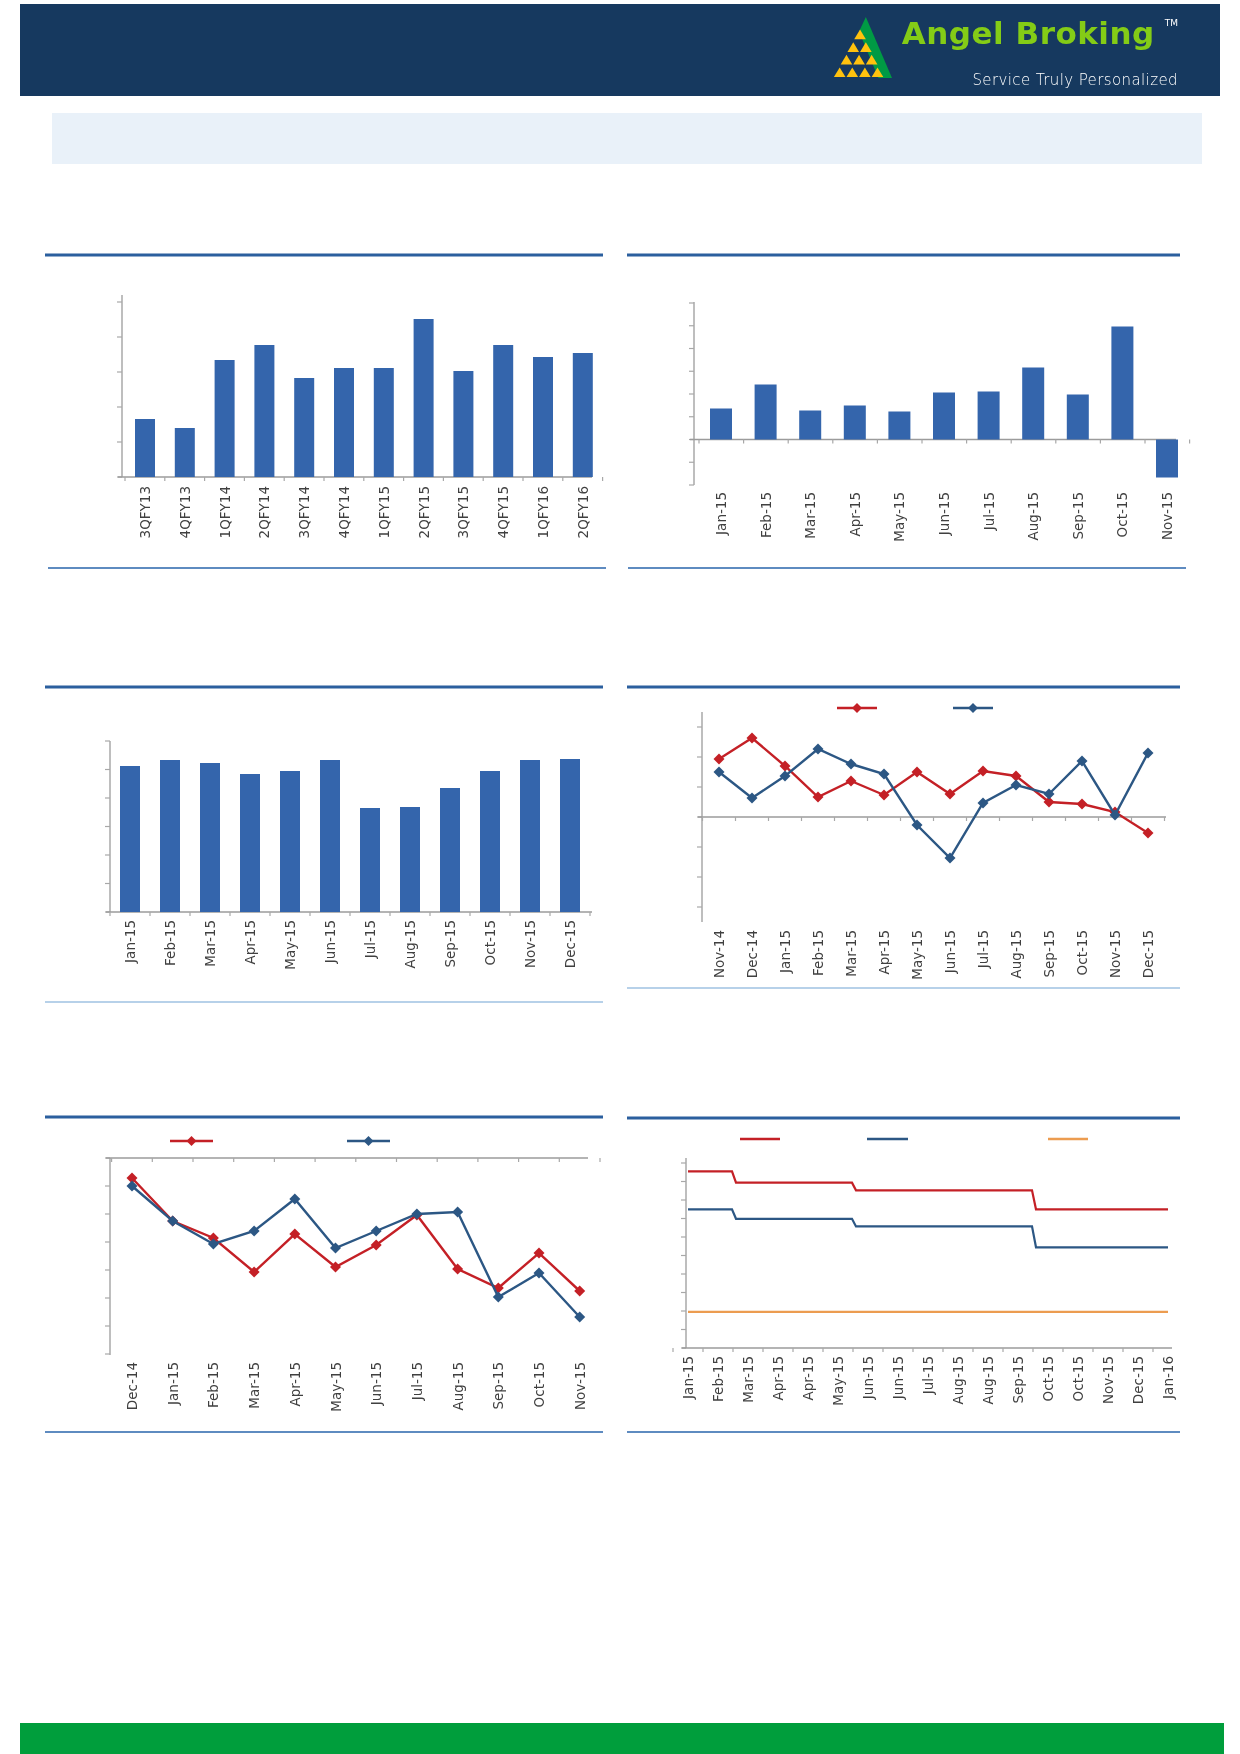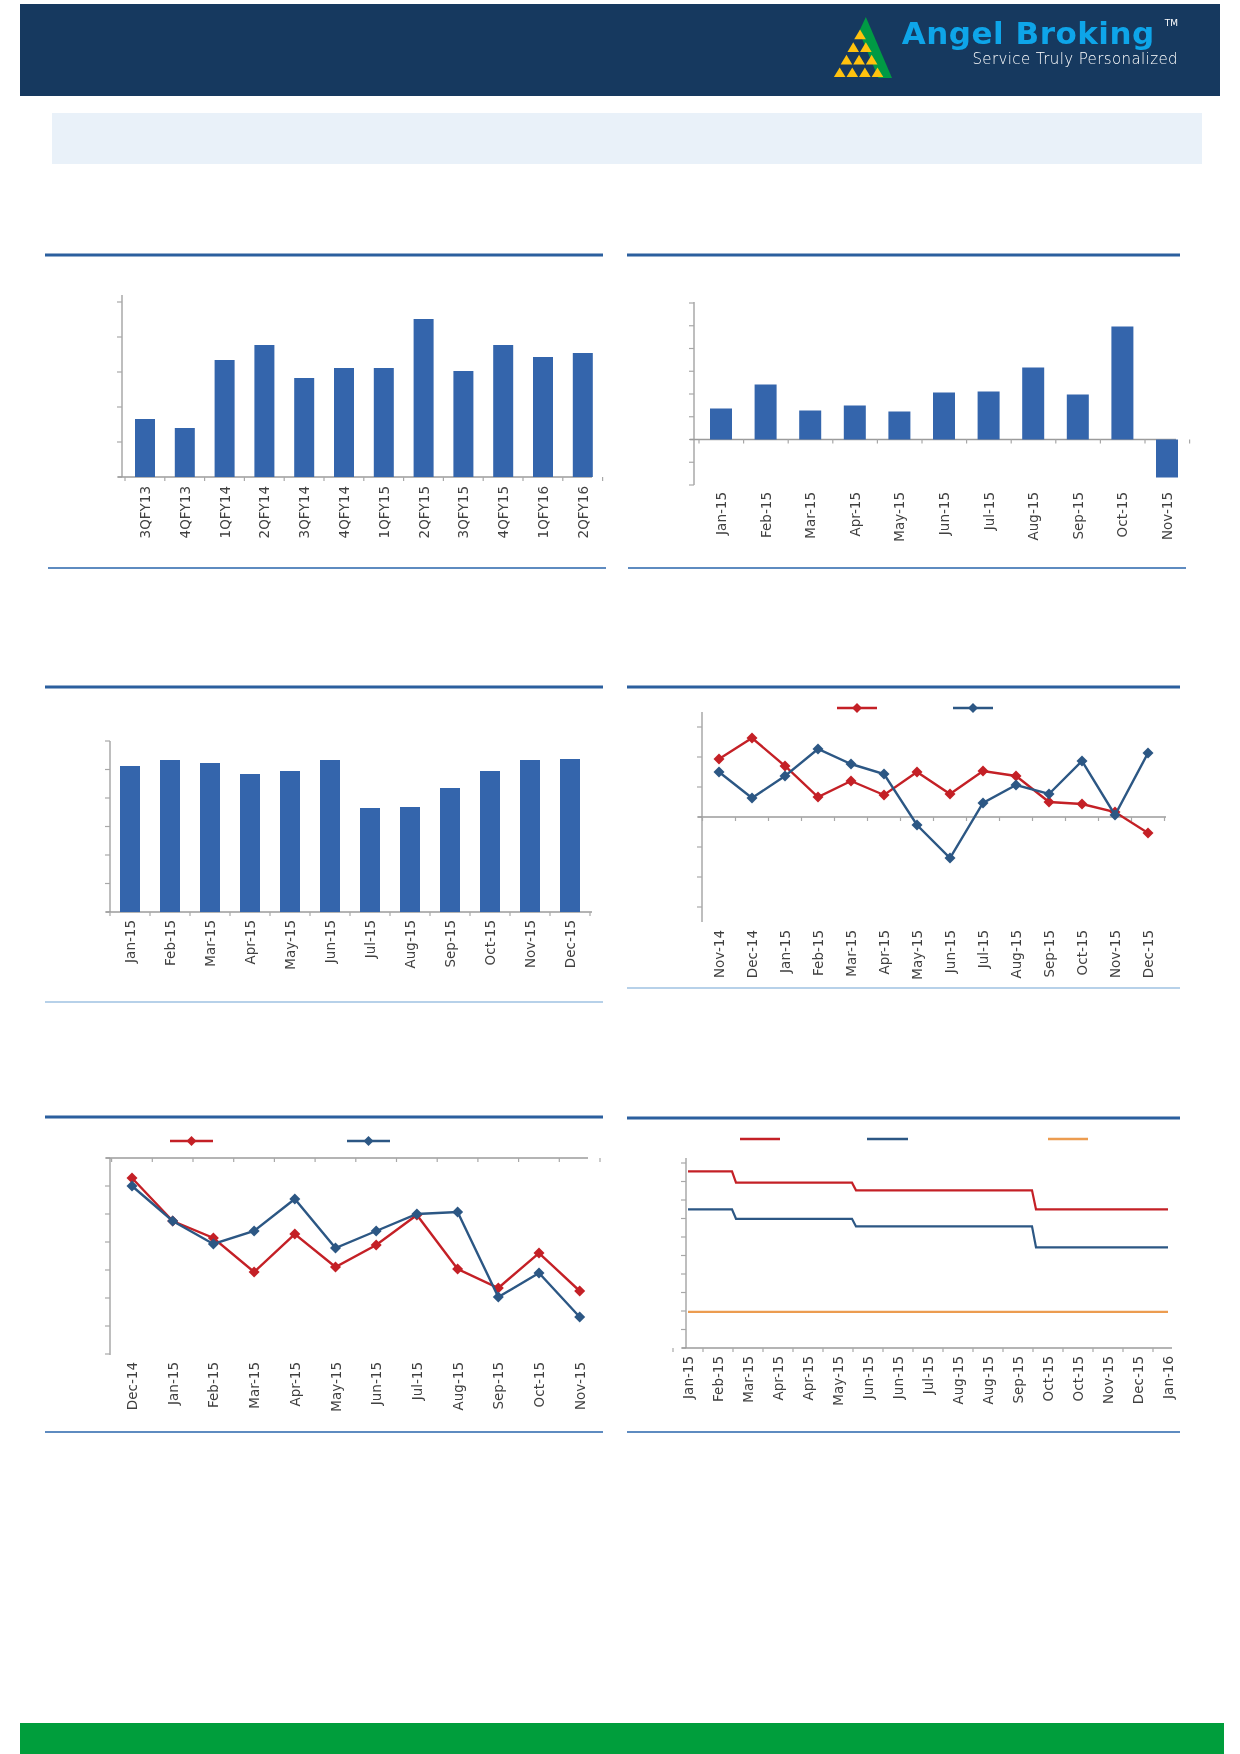--- a/index.html
+++ b/index.html
@@ -3,23 +3,23 @@
 <meta charset="utf-8">
 <style>
   html,body{margin:0;padding:0;background:#ffffff;}
   .page{position:relative;width:1240px;height:1754px;background:#ffffff;overflow:hidden;
         font-family:"DejaVu Sans","Liberation Sans",sans-serif;}
   .header-bar{position:absolute;left:20px;top:4px;width:1200px;height:92px;background:#16395F;}
   .logo{position:absolute;right:42px;top:12px;display:flex;align-items:flex-start;}
   .logo-mark{width:62px;height:64px;margin-right:10px;}
   .brand-col{display:flex;flex-direction:column;align-items:flex-end;}
   .brand-row{display:flex;align-items:flex-start;}
-  .brand-text{color:#0ea5e9;font-size:31px;font-weight:bold;letter-spacing:0.5px;line-height:1.1;}
+  .brand-text{color:#84cc16;font-size:31px;font-weight:bold;letter-spacing:0.5px;line-height:1.1;}
   .brand-tm{color:#ffffff;font-size:9px;margin-top:2px;margin-left:10px;}
-  .tagline{color:#ffffff;font-size:15px;font-weight:300;margin-top:0;letter-spacing:0.4px;}
+  .tagline{color:#ffffff;font-size:15px;font-weight:300;margin-top:21px;letter-spacing:0.4px;}
   .title-band{position:absolute;left:52px;top:113px;width:1150px;height:51px;background:#E9F1F9;}
   .charts-layer{position:absolute;left:0;top:0;}
   .chart-block{position:absolute;}
   .footer-bar{position:absolute;left:20px;top:1723px;width:1204px;height:31px;background:#009E3C;}
   svg text{font-family:"DejaVu Sans","Liberation Sans",sans-serif;}
 </style>
 </head>
 <body>
 
 <div class="page">

